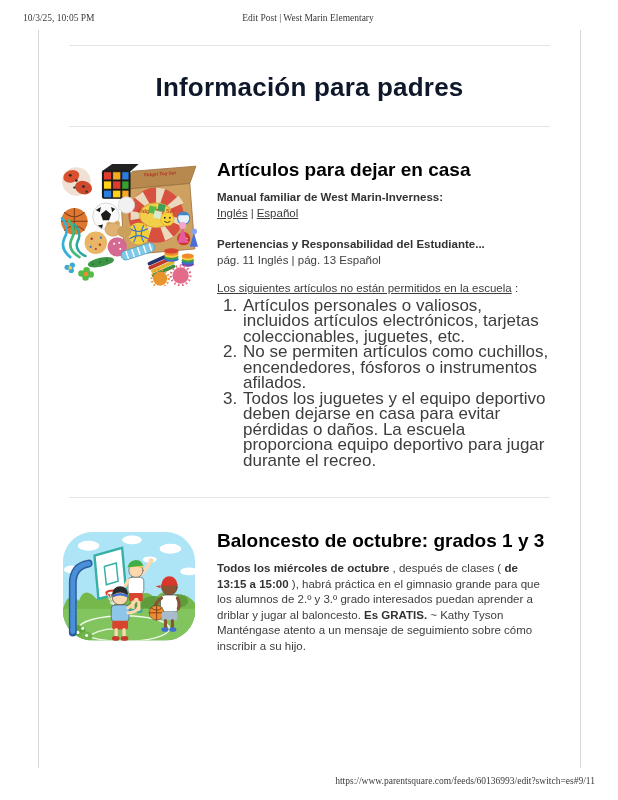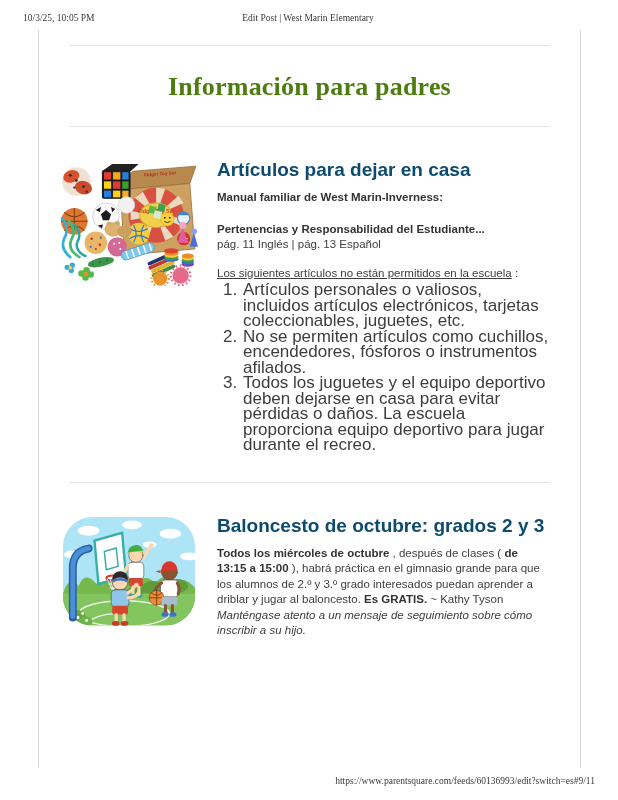--- a/index.html
+++ b/index.html
@@ -23,38 +23,38 @@
   .frame{
     position:absolute;left:38px;top:30px;width:543px;height:738px;
     border-left:1px solid #d6d6d6;border-right:1px solid #d6d6d6;background:#fff;
     box-sizing:border-box;
   }
   hr.rule{border:0;border-top:1px solid #e4e4e4;margin:0 30px;}
   hr.top-rule{margin-top:15px;}
   hr.mid-rule{margin-top:29px;}
 
   h1.post-title{
-    font-size:26px;line-height:30px;font-weight:700;color:#4d7c0f;
-    text-align:center;margin:26px 10px 24px;letter-spacing:.2px;font-family:Liberation Serif, serif;
+    font-size:26px;line-height:30px;font-weight:700;color:#0f172a;
+    text-align:center;margin:26px 10px 24px;letter-spacing:.2px;
   }
   .section{display:flex;align-items:flex-start;padding:0 30px 0 20px;margin-top:32px;}
   .thumb{flex:0 0 140px;margin-right:18px;}
   .thumb svg{display:block;width:140px;height:auto;}
   .sec-body{flex:1;min-width:0;}
-  h2.sec-heading{font-size:19px;line-height:22px;font-weight:700;color:#0c4a6e;margin:0 0 9px;}
+  h2.sec-heading{font-size:19px;line-height:22px;font-weight:700;color:#000000;margin:0 0 9px;}
   p{margin:0;font-size:11.5px;line-height:15.5px;color:#3d3d3d;}
   .bold{font-weight:700;color:#333;}
   .links a{color:#3a3a3a;text-decoration:underline;cursor:pointer;}
   .links .sep{margin:0 3px;}
   .gap-top{margin-top:16px;}
   .gap-top-sm{margin-top:13px;}
   .u{text-decoration:underline;}
   ol.rules-list{margin:1px 0 0;padding-left:25px;}
   ol.rules-list li{font-size:17px;line-height:15.5px;padding-left:1px;color:#3d3d3d;}
-  .italic{font-style:italic;}
+  .italic{}
 </style>
 </head>
 <body>
 
 <div class="print-header">
   <span class="ph-left">10/3/25, 10:05 PM</span>
   <span class="ph-center">Edit Post | West Marin Elementary</span>
 </div>
 
 <div class="frame">
@@ -255,20 +255,23 @@
               <circle cx="13" cy="104" r="2.6"></circle>
               <circle cx="12" cy="109" r="2.6"></circle>
             </g>
           <circle cx="11" cy="106.5" r="1.8" fill="#f2cf3a"></circle>
         </g>
       </svg>
     </div>
     <div class="sec-body">
       <h2 class="sec-heading">Artículos para dejar en casa</h2>
       <p class="bold">Manual familiar de West Marin-Inverness:</p>
+      <p class="links">
+        <a>Inglés</a><span class="sep">|</span><a>Español</a>
+      </p>
       <p class="bold gap-top">Pertenencias y Responsabilidad del Estudiante...</p>
       <p>pág. 11 Inglés | pág. 13 Español</p>
       <p class="gap-top-sm"><span class="u">Los siguientes artículos no están permitidos en la escuela</span><span> :</span></p>
       <ol class="rules-list">
         <li>Artículos personales o valiosos, incluidos artículos electrónicos, tarjetas coleccionables, juguetes, etc.</li>
         <li>No se permiten artículos como cuchillos, encendedores, fósforos o instrumentos afilados.</li>
         <li>Todos los juguetes y el equipo deportivo deben dejarse en casa para evitar pérdidas o daños. La escuela proporciona equipo deportivo para jugar durante el recreo.</li>
       </ol>
     </div>
   </div>
@@ -369,21 +372,21 @@
           <circle cx="78.5" cy="71" r="2.3" fill="#fdd7ae"></circle>
             <circle cx="80.5" cy="80" r="2.3" fill="#fdd7ae"></circle>
           <rect x="54" y="92" width="16" height="9" rx="2" fill="#d8452f"></rect>
           <path d="M58,101 v7 M66,101 v7" stroke="#fdd7ae" stroke-width="3.4"></path>
           <ellipse cx="57.5" cy="110" rx="3.8" ry="2.4" fill="#c63a2e"></ellipse>
             <ellipse cx="66.5" cy="110" rx="3.8" ry="2.4" fill="#c63a2e"></ellipse>
         </g>
       </svg>
     </div>
     <div class="sec-body">
-      <h2 class="sec-heading">Baloncesto de octubre: grados 2 y 3</h2>
+      <h2 class="sec-heading">Baloncesto de octubre: grados 1 y 3</h2>
       <p><span class="bold">Todos los miércoles de octubre</span><span> , después de clases ( </span><span class="bold">de 13:15 a 15:00</span><span> ), habrá práctica en el gimnasio grande para que los alumnos de 2.º y 3.º grado interesados puedan aprender a driblar y jugar al baloncesto. </span><span class="bold">Es GRATIS.</span><span> ~ Kathy Tyson</span></p>
       <p class="italic">Manténgase atento a un mensaje de seguimiento sobre cómo inscribir a su hijo.</p>
     </div>
   </div>
 
 </div>
 
 <div class="print-footer">
   <span>https://www.parentsquare.com/feeds/60136993/edit?switch=es#</span>
   <span>9/11</span>

